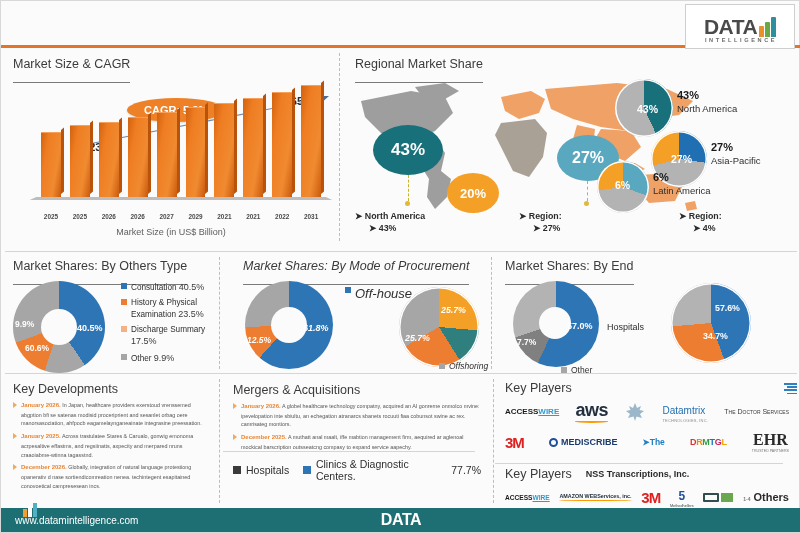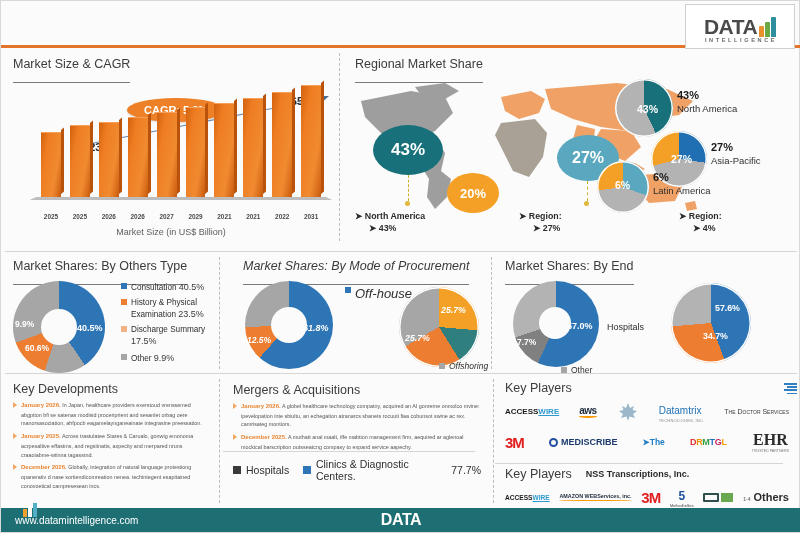--- a/index.html
+++ b/index.html
@@ -174,21 +174,21 @@
   .endusers-title { font-size: 12.5px; color: #3b3b3b; margin-top: 4px; }
   .endusers-row { display: flex; align-items: center; gap: 14px; margin-top: 6px; font-size: 10.5px; color: #2f2f2f; }
   .eu-item { display: flex; align-items: center; gap: 5px; }
   .eu-sw { width: 8px; height: 8px; background: #3a3a3a; }
   .eu-sw.blue { background: #2e75b6; }
 
   
   .logo-row { display: flex; align-items: center; justify-content: space-between; margin-top: 5px; }
   .lg { font-size: 8px; color: #333; white-space: nowrap; font-weight: bold; }
   .lg-accesswire .a { color: #1a1a1a; } .lg-accesswire .b { color: #2f9ad0; text-decoration: underline; }
-  .lg-aws { font-size: 10px; color: #232f3e; font-weight: bold; letter-spacing: -.5px; }
+  .lg-aws { font-size: 18px; color: #232f3e; font-weight: bold; letter-spacing: -.5px; }
   .lg-aws .smile { display:block; height:3px; border-bottom:2px solid #ff9900; border-radius:0 0 50% 50%; margin-top:-1px;}
   .lg-datamatrix .m { color: #1f6fb2; font-size: 10px; }
   .lg-datamatrix .s { color: #8c8c8c; font-size: 4px; display: block; letter-spacing: .2px; }
   .lg-3m { color: #e02020; font-size: 15px; font-weight: bold; letter-spacing: -1px; }
   .lg-doctor { color: #3a3a3a; font-size: 7px; font-variant: small-caps; }
   .lg-medis { color: #1b3a6b; font-size: 9px; font-weight: bold; display:flex; align-items:center; gap:3px;}
   .lg-medis .ring { width:9px;height:9px;border:2.4px solid #1f4f9e;border-radius:50%; }
   .lg-nthe { color: #1f7ec4; font-size: 8.5px; font-weight: bold; }
   .lg-rainbow { font-size: 9px; font-weight: bold; letter-spacing: -.3px; }
   .lg-rainbow span:nth-child(1){color:#e03131;} .lg-rainbow span:nth-child(2){color:#f08c00;}

